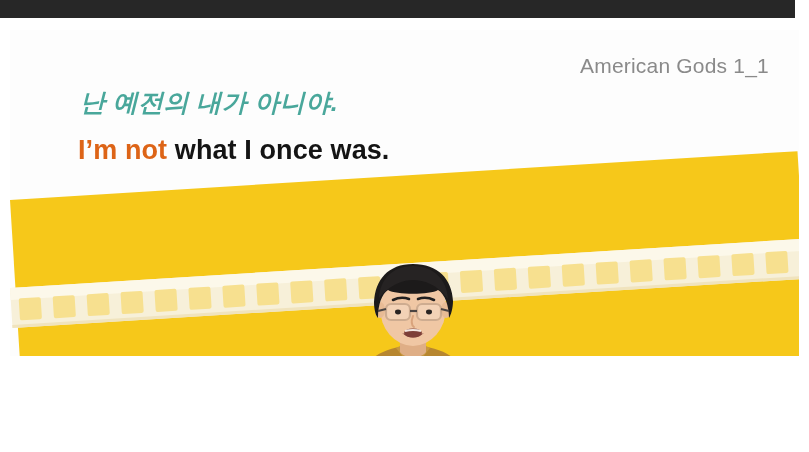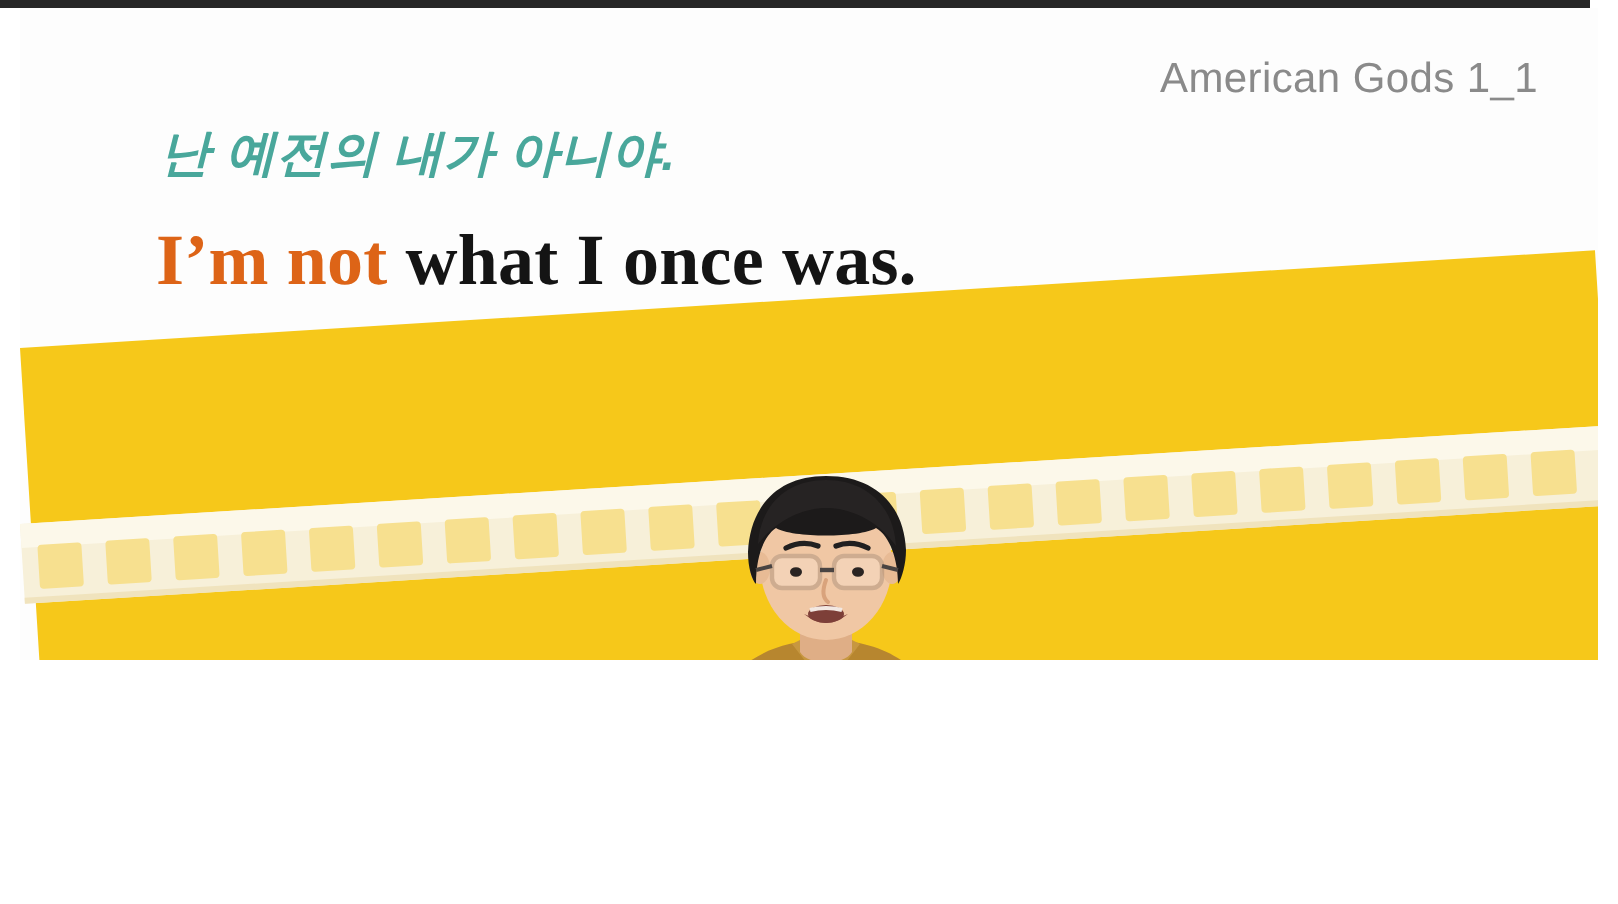--- a/index.html
+++ b/index.html
@@ -34,21 +34,21 @@
     top: 0;
     width: 14px;
     height: 18px;
     background: #ffffff;
   }
 
   
   .page {
     position: absolute;
     left: 0;
-    top: 4px;
+    top: 30px;
     width: 809px;
     height: 326px;
     background: #fdfdfd;
     overflow: hidden;
   }
 
   
   .lesson-title {
     position: absolute;
     right: 40px;
@@ -69,26 +69,25 @@
     font-weight: 700;
     color: #49a79b;
     letter-spacing: 0.4px;
     white-space: nowrap;
     font-style: italic;
   }
   .line-en {
     position: absolute;
     left: 78px;
     top: 105px;
-    font-size: 36px;
+    font-size: 27px;
     font-weight: 600;
     color: #141414;
     letter-spacing: 0.1px;
     white-space: nowrap;
-    font-family: Liberation Serif, serif;
   }
   .line-en .hl {
     color: #dd6417;
     font-weight: 700;
   }
   .line-en .rest {
     color: #141414;
     font-weight: 600;
   }
 

